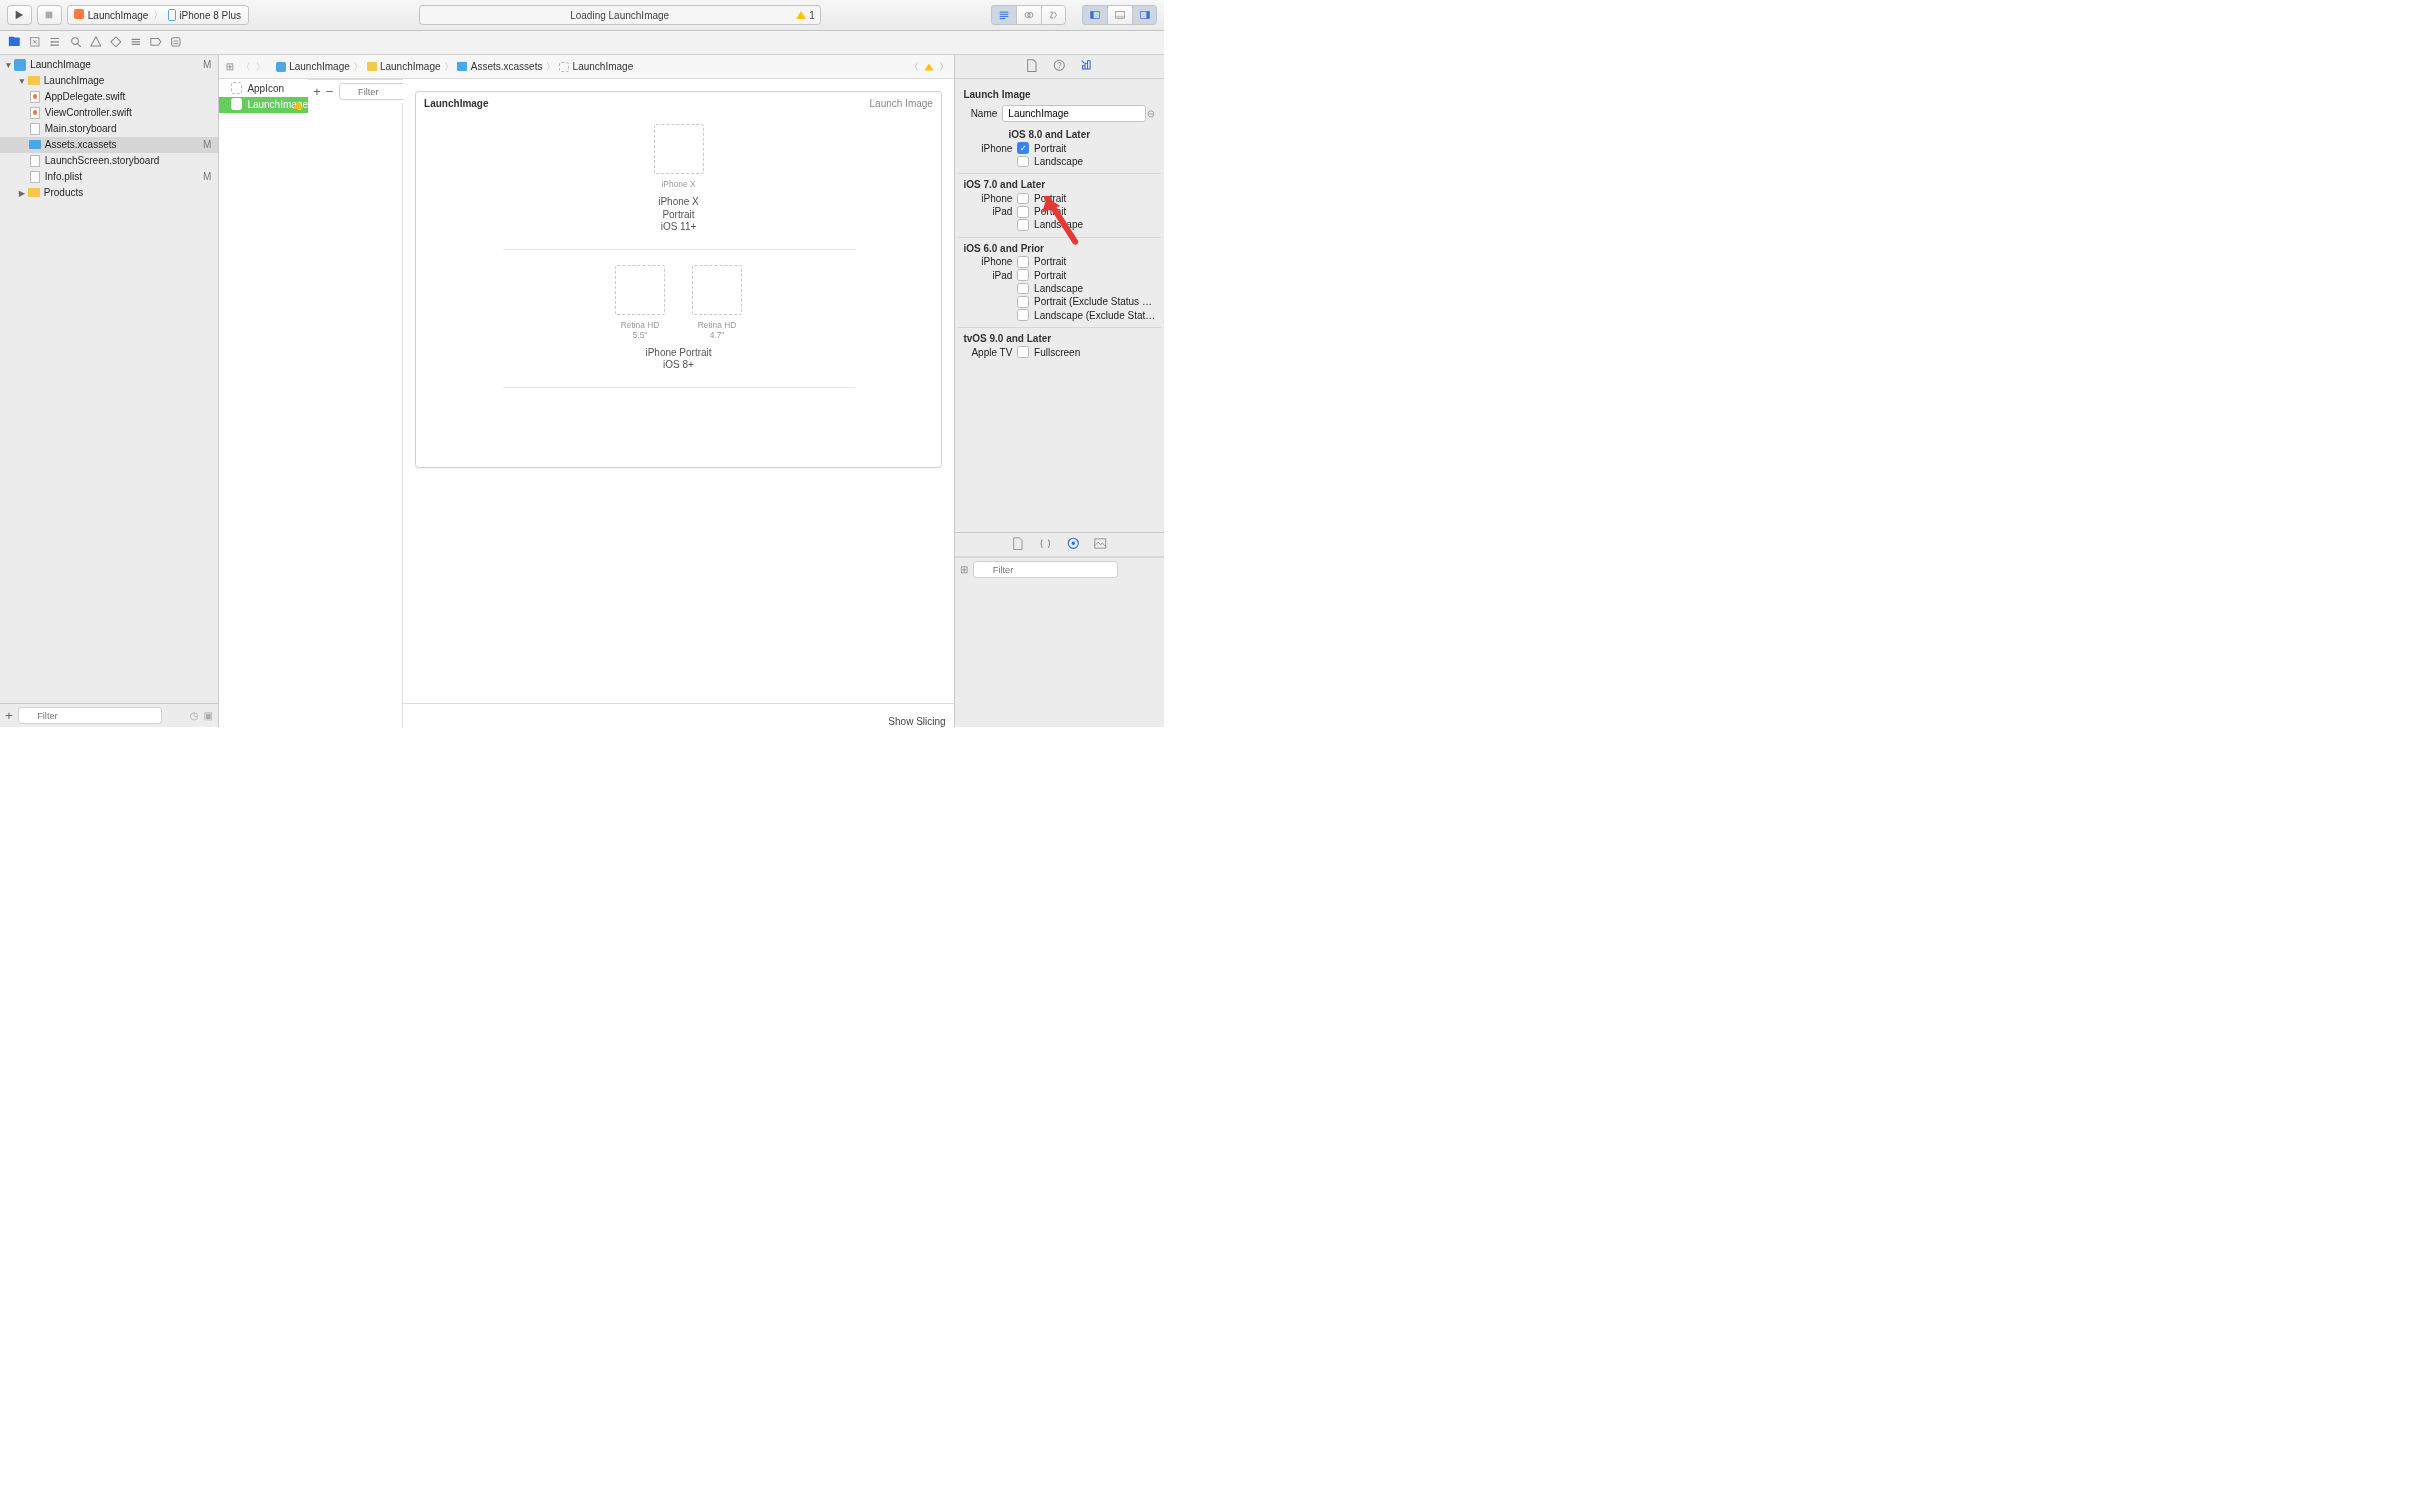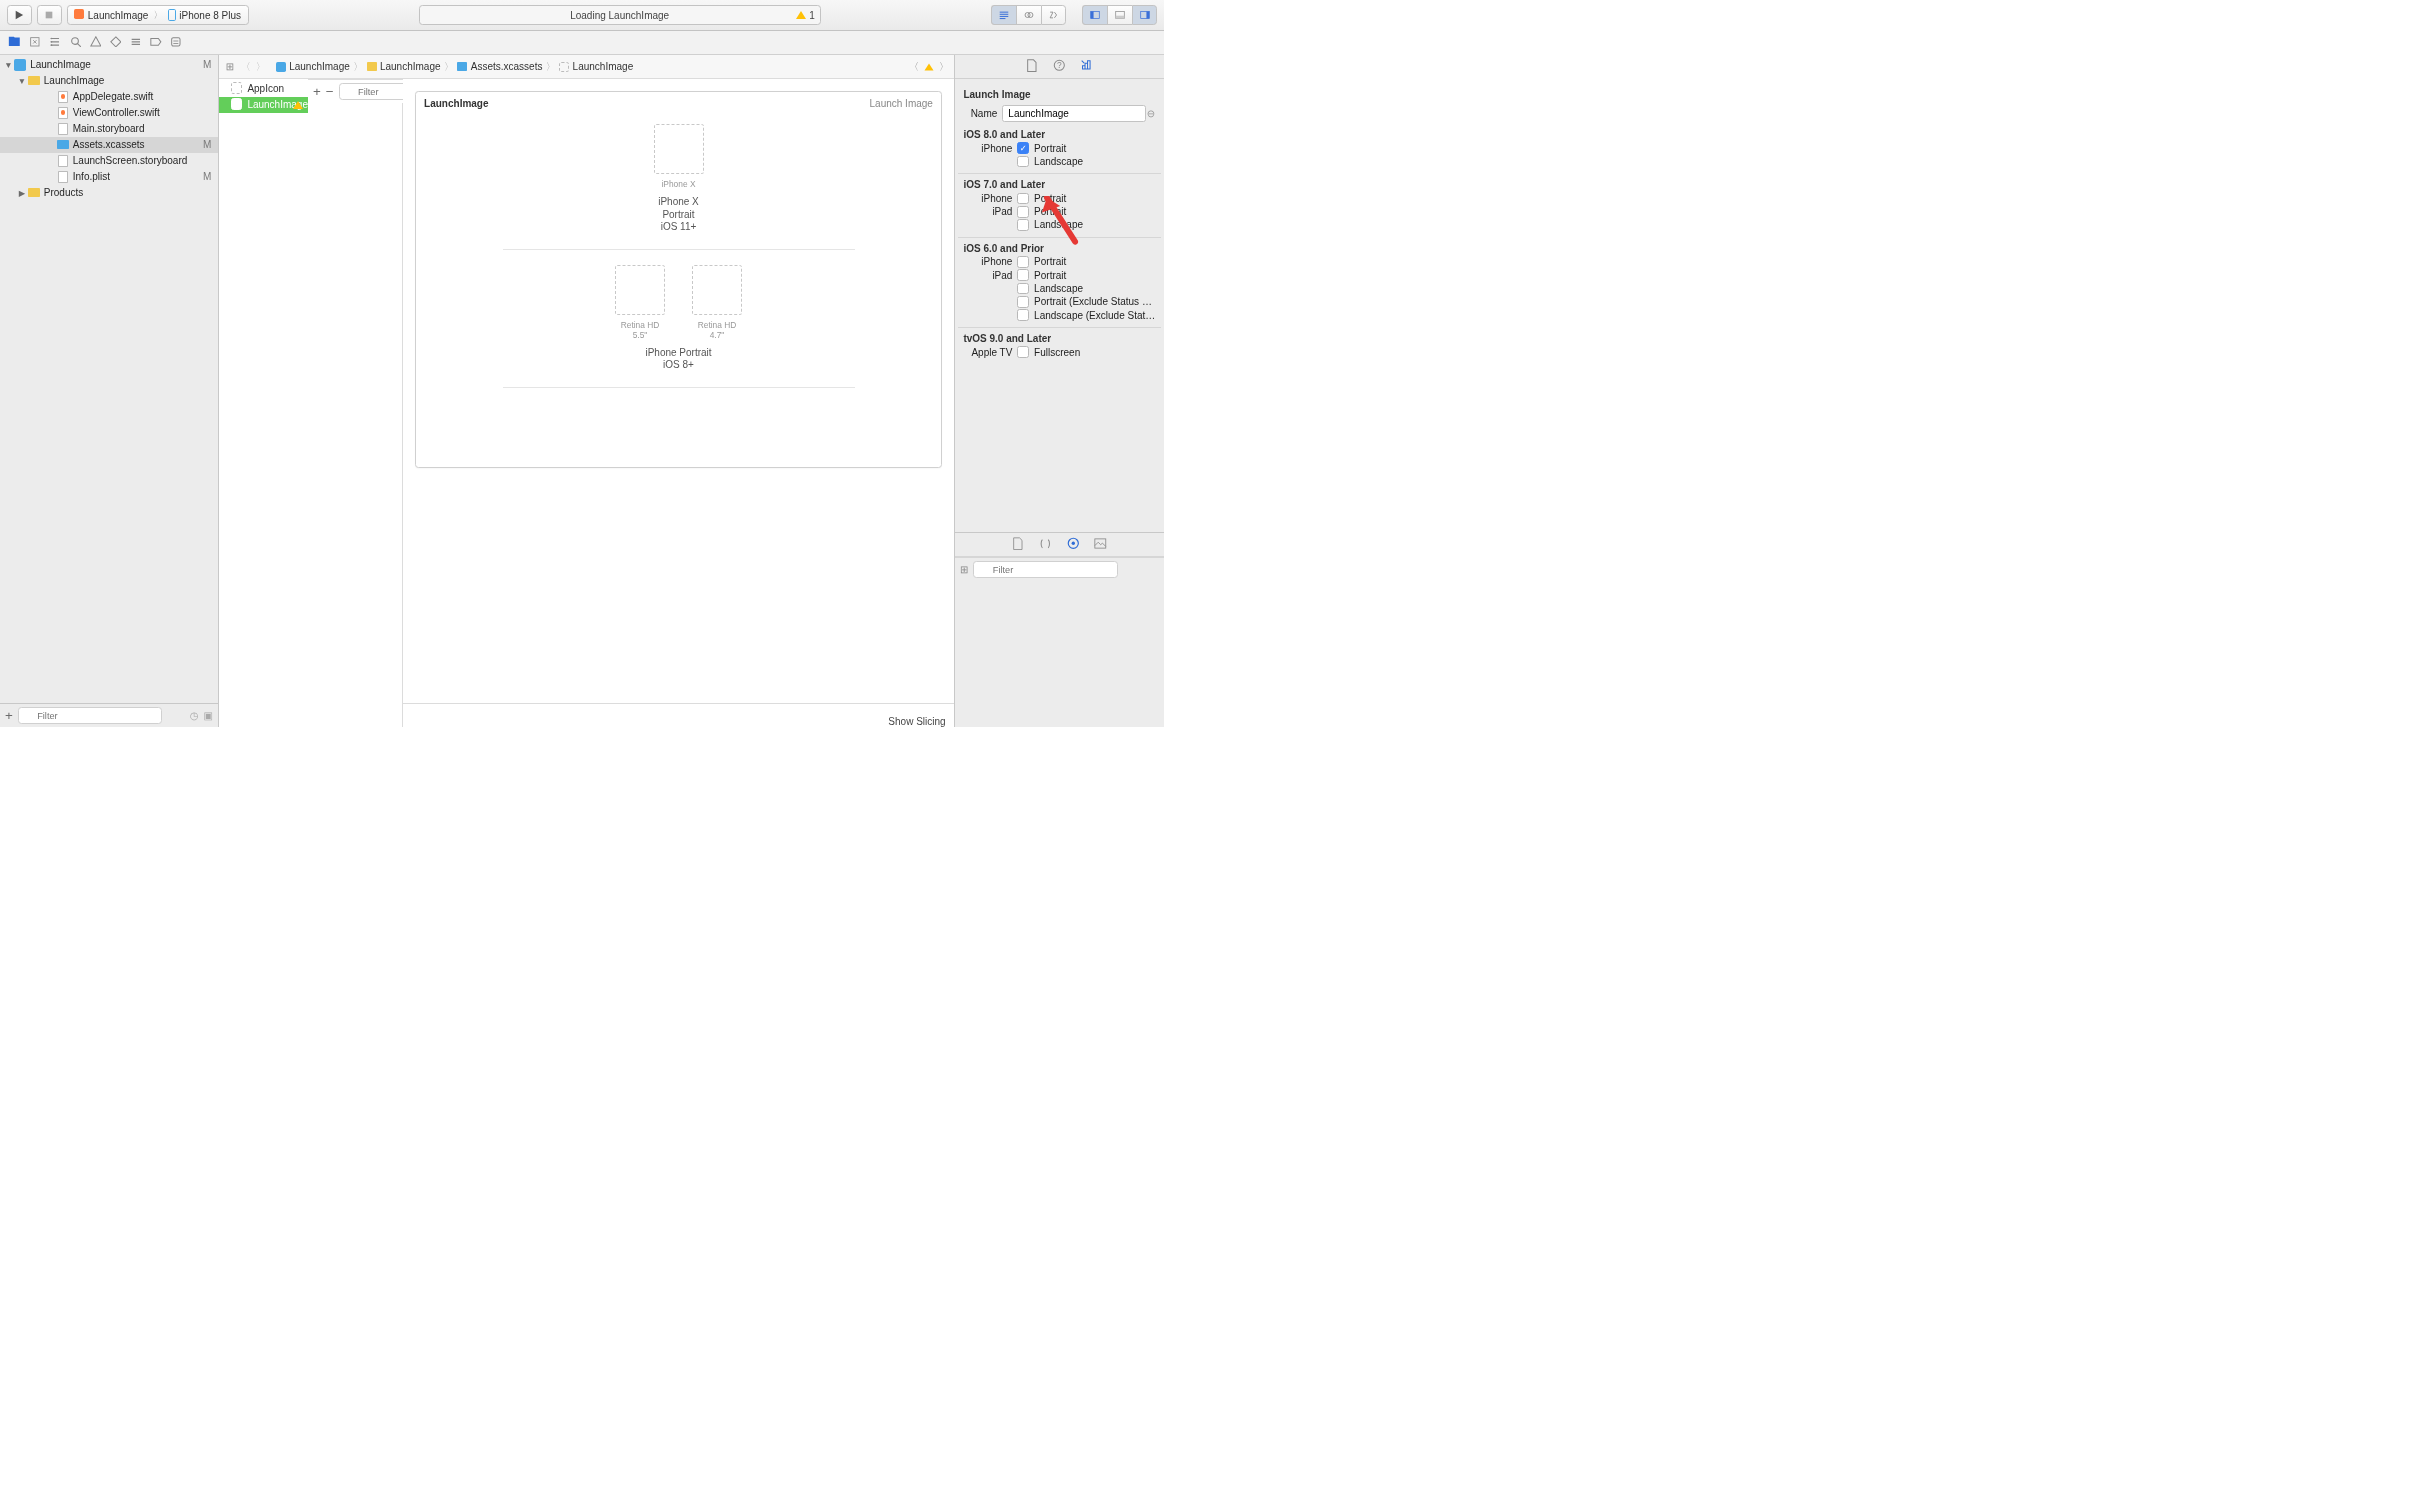--- a/index.html
+++ b/index.html
@@ -22,21 +22,21 @@
 .bc-sep { color:#aaa; }
 .main { flex:1; display:flex; min-height:0; }
 .sidebar { width:219px; background:#ececec; border-right:0.8px solid #c8c8c8; display:flex; flex-direction:column; }
 .tree { flex:1; overflow:auto; padding-top:1.7px; }
 .tree-row { display:flex; align-items:center; height:16px; padding-right:6.7px; }
 .tree-row .disc { width:10px; color:#6b6b6b; font-size:8.4px; text-align:center; }
 .tree-row .icon { width:13.4px; height:13.4px; margin-right:3.4px; display:flex; align-items:center; justify-content:center; }
 .tree-row .label { flex:1; color:#262626; }
 .tree-row .mod { color:#7a7a7a; }
 .tree-row.selected { background:#d6d6d6; }
-.indent0{padding-left:3.4px}.indent1{padding-left:17px}.indent2{padding-left:46px}
+.indent0{padding-left:3.4px}.indent1{padding-left:17px}.indent2{padding-left:18px}
 .sidebar-bottom { height:24px; border-top:0.8px solid #c8c8c8; background:#ececec; display:flex; align-items:center; padding:0 5px; gap:5px; }
 .filter-input { flex:1; height:17px; border:0.8px solid #d0d0d0; border-radius:3.4px; padding:0 5px 0 18.4px; background:#fff; position:relative; font-size:9.2px; color:#888;}
 .filter-wrap { flex:1; position:relative; }
 .filter-wrap svg { position:absolute; left:4.2px; top:2.5px; }
 .editor { flex:1; display:flex; border-right:0.8px solid #c8c8c8; min-width:0; background:#fff;}
 .asset-list { width:184px; border-right:0.8px solid #dcdcdc; display:flex; flex-direction:row; }
 .asset-list-items { flex:1; padding-top:1.7px; }
 .asset-row { height:16px; display:flex; align-items:center; padding-left:11.7px; gap:5px; position:relative; }
 .asset-row.selected { background:#63ce5a; color:#fff; }
 .asset-row .warn-mini { position:absolute; right:5px; }
@@ -58,21 +58,21 @@
 .inspector { width:209px; background:#ececec; display:flex; flex-direction:column; }
 .insp-tabs { height:24px; border-bottom:0.8px solid #d0d0d0; display:flex; align-items:center; justify-content:center; gap:15px; color:#7a7a7a; }
 .insp-tabs .active { color:#2e6cd6; }
 .insp-body { flex:1; overflow:auto; padding:6.7px 3.4px; }
 .insp-section-title { font-weight:600; color:#333; padding:3.4px 5px; }
 .insp-row { display:flex; align-items:center; padding:1.7px 5px; }
 .insp-row .lab { width:49px; text-align:right; color:#222; margin-right:5px; font-size:10px;}
 .insp-row input[type=text]{ flex:1; height:17px; border:0.8px solid #c3c3c3; border-radius:2.5px; padding:0 5px; background:#fff;}
 .insp-clear { width:13.4px; color:#999; text-align:center; }
 .insp-group-head { font-weight:600; color:#333; padding:5px 5px 1.7px; border-top:0.8px solid #d6d6d6; margin-top:5px;}
-.insp-group-head.first{border-top:none;margin-top:0;}
+.insp-group-head.first{border-top:none;margin-top:0;margin-left:45px;}
 .chk-row { display:flex; align-items:center; padding:0.8px 5px; }
 .chk-row .lab { width:49px; text-align:right; color:#222; margin-right:5px; font-size:10px;}
 .chk { width:11.7px; height:11.7px; border:0.8px solid #b8b8b8; border-radius:2.5px; background:#fff; margin-right:5px; display:flex; align-items:center; justify-content:center; flex-shrink:0;}
 .chk.checked { background:#3b82f6; border-color:#3b82f6; }
 .chk.checked::after { content:"✓"; color:#fff; font-size:8.4px; line-height:8.4px; }
 .chklabel { color:#222; font-size:10px; white-space:nowrap; overflow:hidden; text-overflow:ellipsis; flex:1;}
 .lib-pane { height:195px; border-top:0.8px solid #c8c8c8; display:flex; flex-direction:column; background:#ececec;}
 .lib-tabs { height:24px; border-bottom:0.8px solid #d6d6d6; display:flex; align-items:center; justify-content:center; gap:15px; color:#7a7a7a;}
 .lib-tabs .active { color:#2e6cd6; }
 .lib-body { flex:1; display:flex; align-items:center; justify-content:center; color:#6b6b6b; font-size:13.4px; }

